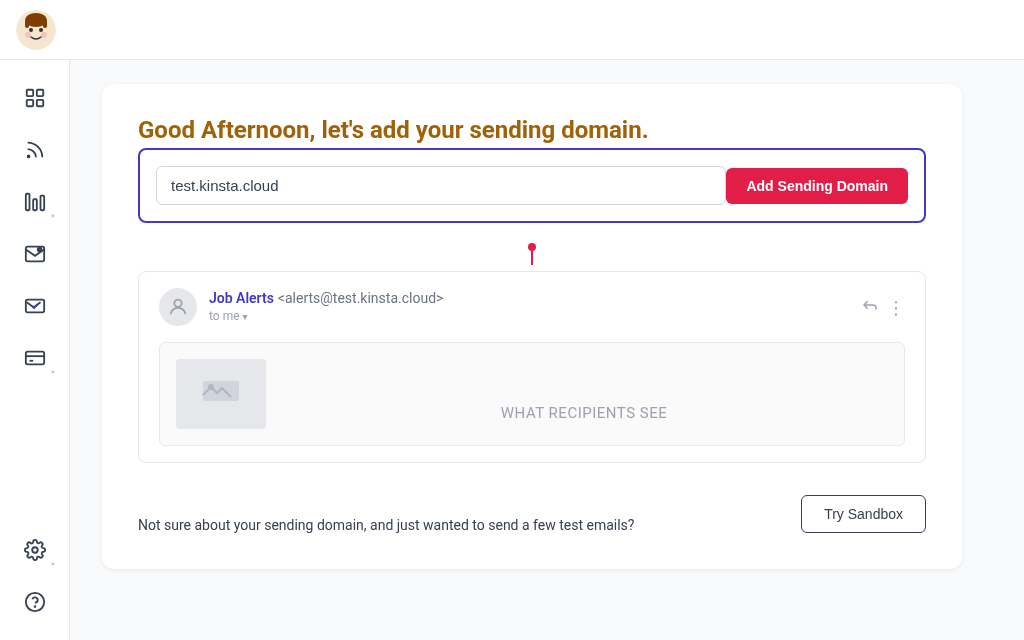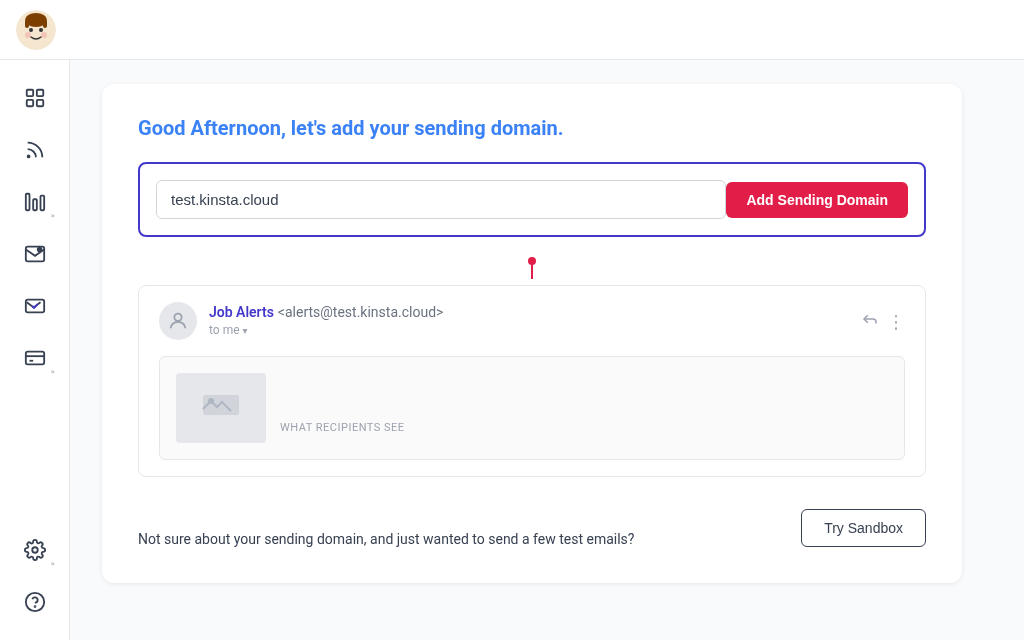--- a/index.html
+++ b/index.html
@@ -89,24 +89,24 @@
     
     .card {
       background: #fff;
       border-radius: 12px;
       box-shadow: 0 1px 4px rgba(0,0,0,0.08);
       padding: 32px 36px 36px;
       max-width: 860px;
     }
 
     .card-title {
-      font-size: 20px;
+      font-size: 24px;
       font-weight: 700;
-      color: #3b82f6;
-      margin-bottom: 22px;
+      color: #a16207;
+      margin-bottom: 4px;
     }
     .card-subtitle {
       font-size: 14px;
       color: #6b7280;
       margin-bottom: 24px;
     }
 
     
     .domain-section {
       border: 2.5px solid #4338ca;
@@ -250,21 +250,22 @@
       gap: 8px;
     }
     .placeholder-line {
       height: 10px;
       background: #d1d5db;
       border-radius: 3px;
     }
     .placeholder-line.short { width: 60%; }
     .placeholder-line.medium { width: 80%; }
     .what-recipients-text {
-      font-size: 11px;
+      text-align: center;
+      font-size: 15px;
       color: #9ca3af;
       text-transform: uppercase;
       letter-spacing: 0.5px;
       width: 100%;
       margin-top: 4px;
     }
     .recipients-inner {
       display: flex;
       flex-direction: column;
       align-items: center;

